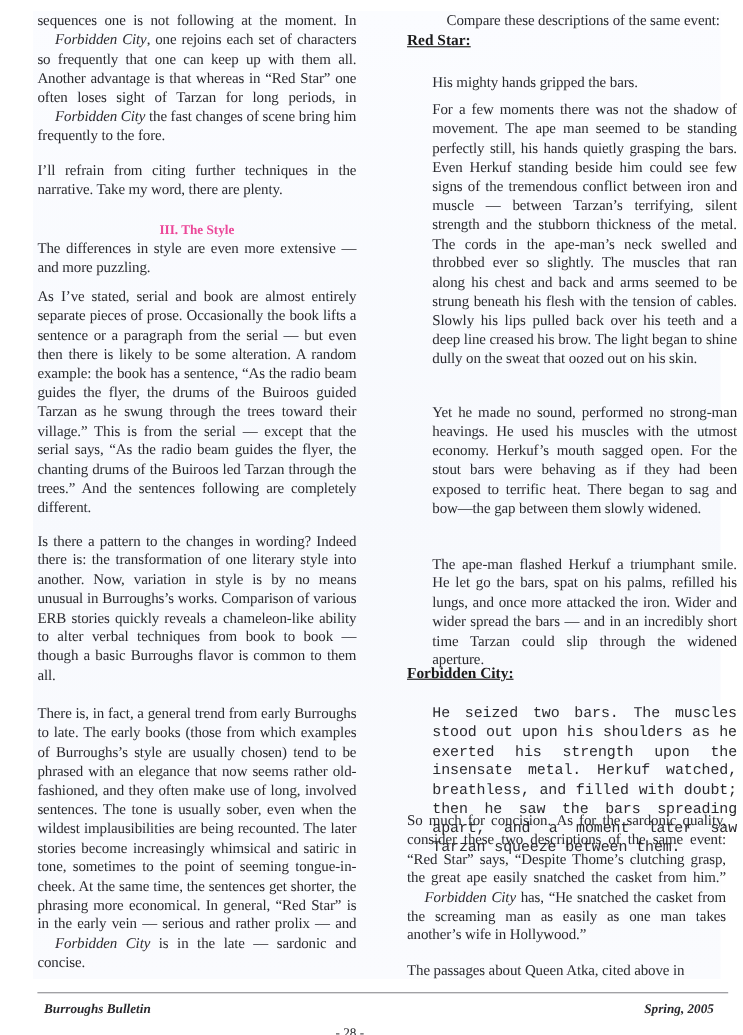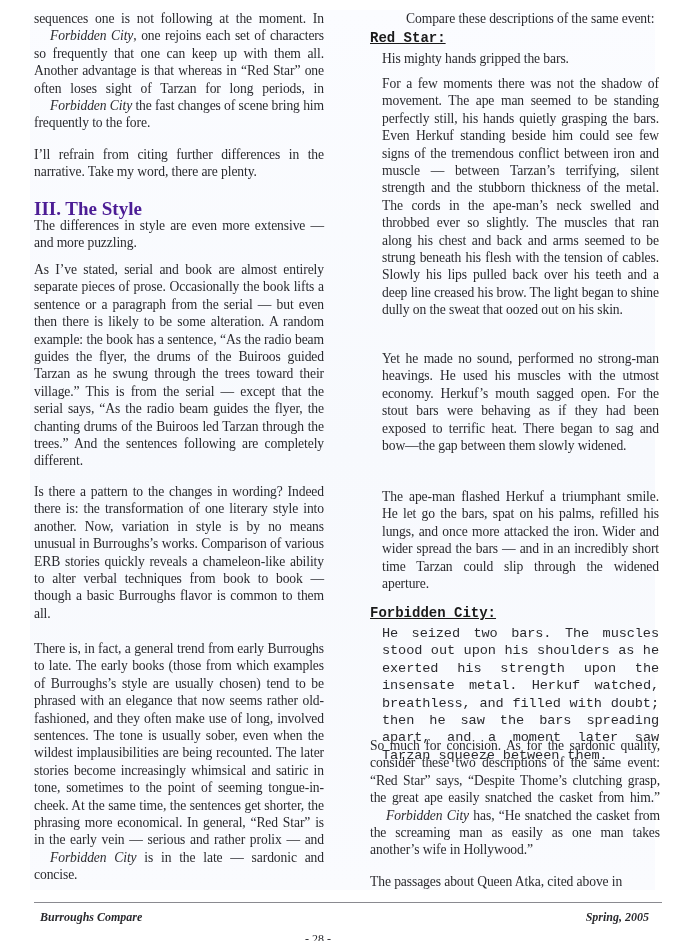--- a/index.html
+++ b/index.html
@@ -13,47 +13,47 @@
   }
   .col { position: absolute; top: 0; }
   .col-left { left: 34px; width: 290px; }
   .col-right { left: 370px; width: 290px; }
   p {
     margin: 0; font-size: 13.6px; line-height: 17.4px; text-align: justify; letter-spacing: -0.1px;
     hyphens: manual;
   }
   em { font-style: italic; margin-left: 16px; }
   .heading {
-    font-weight: bold; font-size: 19px; line-height: 18px; color: #4c1d95;
+    text-align: center; font-weight: bold; font-size: 12px; line-height: 18px; color: #ec4899;
     position: absolute; left: 0; width: 290px;
   }
   .sub-label {
-    font-weight: bold; font-size: 14px; text-decoration: underline; color: #1a1a1a; position: absolute; left: 0; font-family: Liberation Mono, monospace;
+    font-weight: bold; font-size: 14px; text-decoration: underline; color: #1a1a1a; position: absolute; left: 0;
   }
-  .quote { position: absolute; left: 12px; width: 277px; }
+  .quote { position: absolute; left: 23px; width: 277px; margin-top: 16px; }
   .abs { position: absolute; left: 0; width: 290px; }
   .footer-rule {
     position: absolute; left: 34px; width: 628px; top: 902px; height: 1px; background: #8a8a90;
   }
   .footer-left, .footer-center, .footer-right {
     position: absolute; top: 910px; font-size: 12px; color: #2a2a2e;
   }
   .footer-left { left: 40px; font-style: italic; font-weight: bold; }
   .footer-center { left: 305px; margin-top: 22px; }
   .footer-right { right: 26px; font-style: italic; font-weight: bold; }
 </style>
 </head>
 <body>
 
 <div class="page-tint"></div>
 
 <div class="col col-left">
   <p class="abs" style="top:10px;"><span>sequences one is not following at the moment. In </span><em>Forbidden City</em><span>, one rejoins each set of characters so frequently that one can keep up with them all. Another advantage is that whereas in “Red Star” one often loses sight of Tarzan for long periods, in </span><em>Forbidden City</em><span> the fast changes of scene bring him frequently to the fore.</span></p>
 
-  <p class="abs" style="top:146px;">I’ll refrain from citing further differences in the narrative. Take my word, there are plenty.</p>
+  <p class="abs" style="top:146px;">I’ll refrain from citing further techniques in the narrative. Take my word, there are plenty.</p>
 
   <div class="heading" style="top:200px;">III. The Style</div>
 
   <p class="abs" style="top:217px;">The differences in style are even more extensive — and more puzzling.</p>
 
   <p class="abs" style="top:261px;">As I’ve stated, serial and book are almost entirely separate pieces of prose. Occasionally the book lifts a sentence or a paragraph from the serial — but even then there is likely to be some alteration. A random example: the book has a sentence, “As the radio beam guides the flyer, the drums of the Buiroos guided Tarzan as he swung through the trees toward their village.” This is from the serial — except that the serial says, “As the radio beam guides the flyer, the chanting drums of the Buiroos led Tarzan through the trees.” And the sentences following are completely different.</p>
 
   <p class="abs" style="top:483px;">Is there a pattern to the changes in wording? Indeed there is: the transformation of one literary style into another. Now, variation in style is by no means unusual in Burroughs’s works. Comparison of various ERB stories quickly reveals a chameleon-like ability to alter verbal techniques from book to book — though a basic Burroughs flavor is common to them all.</p>
 
   <p class="abs" style="top:640px;"><span>There is, in fact, a general trend from early Burroughs to late. The early books (those from which examples of Burroughs’s style are usually chosen) tend to be phrased with an elegance that now seems rather old-fashioned, and they often make use of long, involved sentences. The tone is usually sober, even when the wildest implausibilities are being recounted. The later stories become increasingly whimsical and satiric in tone, sometimes to the point of seeming tongue-in-cheek. At the same time, the sentences get shorter, the phrasing more economical. In general, “Red Star” is in the early vein — serious and rather prolix — and </span><em>Forbidden City</em><span> is in the late — sardonic and concise.</span></p>
@@ -75,15 +75,15 @@
   <div class="sub-label" style="top:605px;">Forbidden City:</div>
 
   <p class="quote" style="top:625px;font-family:Liberation Mono, monospace;">He seized two bars. The muscles stood out upon his shoulders as he exerted his strength upon the insensate metal. Herkuf watched, breathless, and filled with doubt; then he saw the bars spreading apart, and a moment later saw Tarzan squeeze between them.</p>
 
   <p class="abs" style="top:737px;"><span>So much for concision. As for the sardonic quality, consider these two descriptions of the same event: “Red Star” says, “Despite Thome’s clutching grasp, the great ape easily snatched the casket from him.” </span><em>Forbidden City</em><span> has, “He snatched the casket from the screaming man as easily as one man takes another’s wife in Hollywood.”</span></p>
 
   <p class="abs" style="top:873px;">The passages about Queen Atka, cited above in</p>
 </div>
 
 <div class="footer-rule"></div>
-<div class="footer-left">Burroughs Compare</div>
+<div class="footer-left">Burroughs Bulletin</div>
 <div class="footer-center">- 28 -</div>
 <div class="footer-right">Spring, 2005</div>
 
 </body></html>

